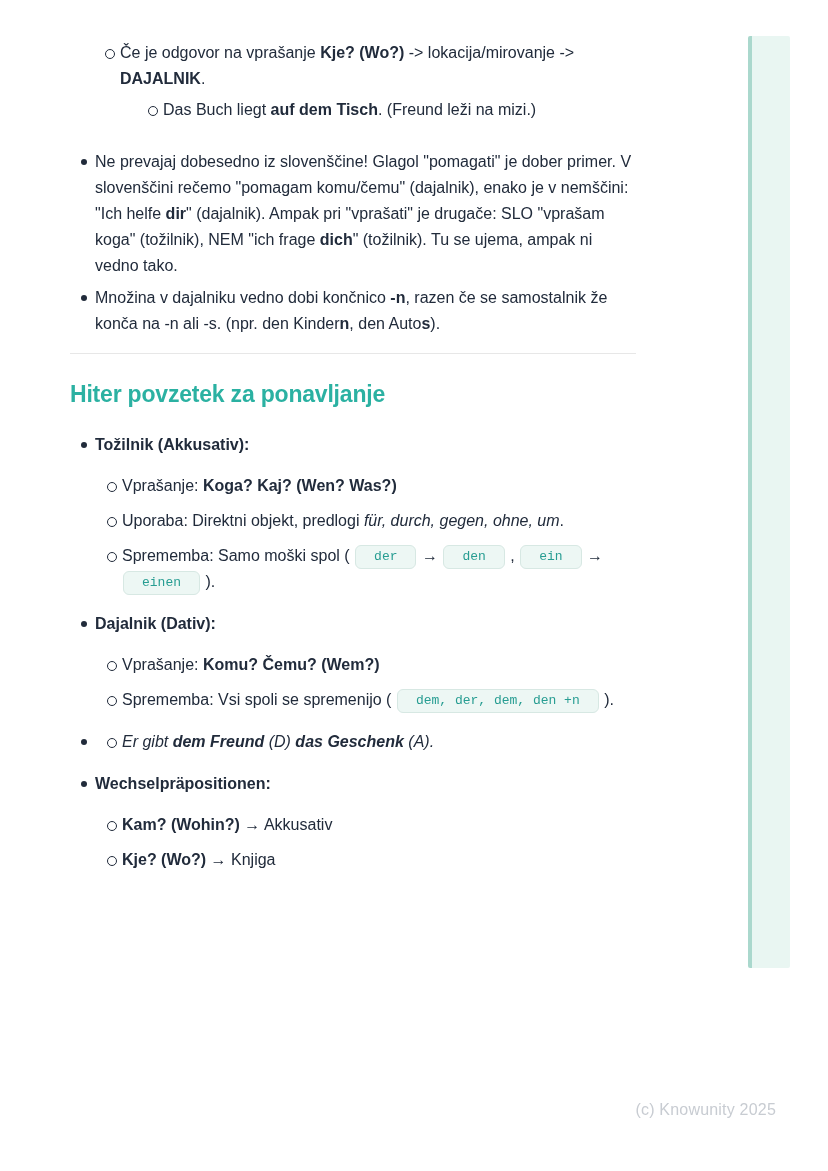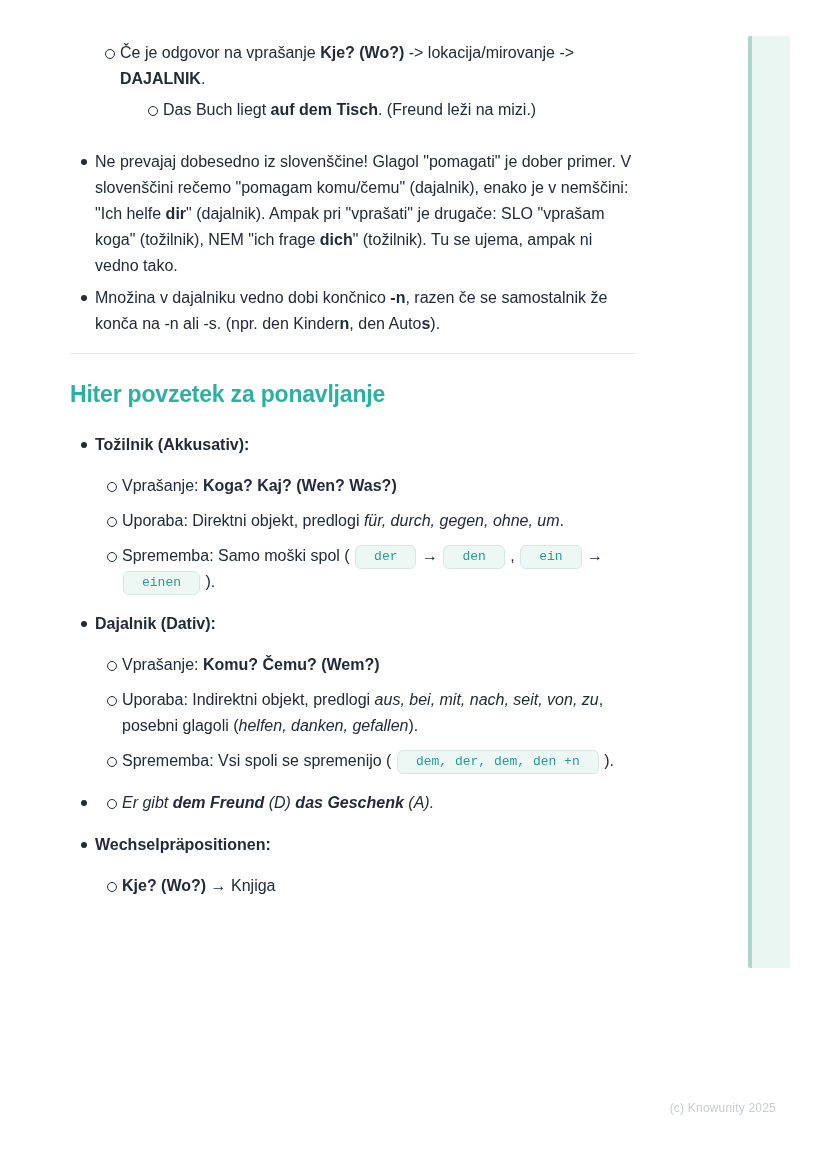--- a/index.html
+++ b/index.html
@@ -64,21 +64,21 @@
     color:var(--accent, #2bb1a2);
   }
   .scrollbar {
     position:absolute; left:748px; top:36px; width:42px; height:932px;
     background:var(--scroll_fill, #e9f6f2);
     border-left:4px solid var(--scroll_edge, #aad8cd);
     border-radius:2px;
   }
   .footer {
     position:absolute; top:1101px; right:52px;
-    font-size:12px; letter-spacing:0.2px;
+    font-size:16px; letter-spacing:0.2px;
     color:var(--footer_text, #c8ccd2);
   }
 </style>
 </head>
 <body>
 
 <div class="content">
 
   <ul class="ul-top">
     <li>
@@ -121,40 +121,40 @@
       </ul>
     </li>
 
     <li>
       <span><span class="b">Dajalnik (Dativ):</span></span>
       <ul class="ul-sub">
         <li>
           <span><span>Vprašanje: </span><span class="b">Komu? Čemu? (Wem?)</span></span>
         </li>
         <li>
-          <span><span>Uporaba: Indirektni objekt, predlogi </span><span class="i">aus, bei, mit, nach, seit, von, zu</span><span>, posebni glagoli (</span><span class="i">helfen, danken, gefallen</span><span>).</span></span>
-        </li>
-        <li>
           <span><span>Sprememba: Vsi spoli se spremenijo ( </span><span class="code">dem, der, dem, den +n</span><span> ).</span></span>
         </li>
       </ul>
     </li>
 
     <li>
       <ul class="ul-sub">
         <li>
           <span><span class="i">Er gibt </span><span class="b i">dem Freund</span><span class="i"> (D) </span><span class="b i">das Geschenk</span><span class="i"> (A).</span></span>
         </li>
       </ul>
     </li>
 
     <li>
       <span><span class="b">Wechselpräpositionen:</span></span>
       <ul class="ul-sub">
         <li>
+          <span><span class="b">Kam? (Wohin?)</span><span> → Akkusativ</span></span>
+        </li>
+        <li>
           <span><span class="b">Kje? (Wo?)</span><span> → Knjiga</span></span>
         </li>
       </ul>
     </li>
 
   </ul>
 </div>
 
 <div class="scrollbar"></div>
 

